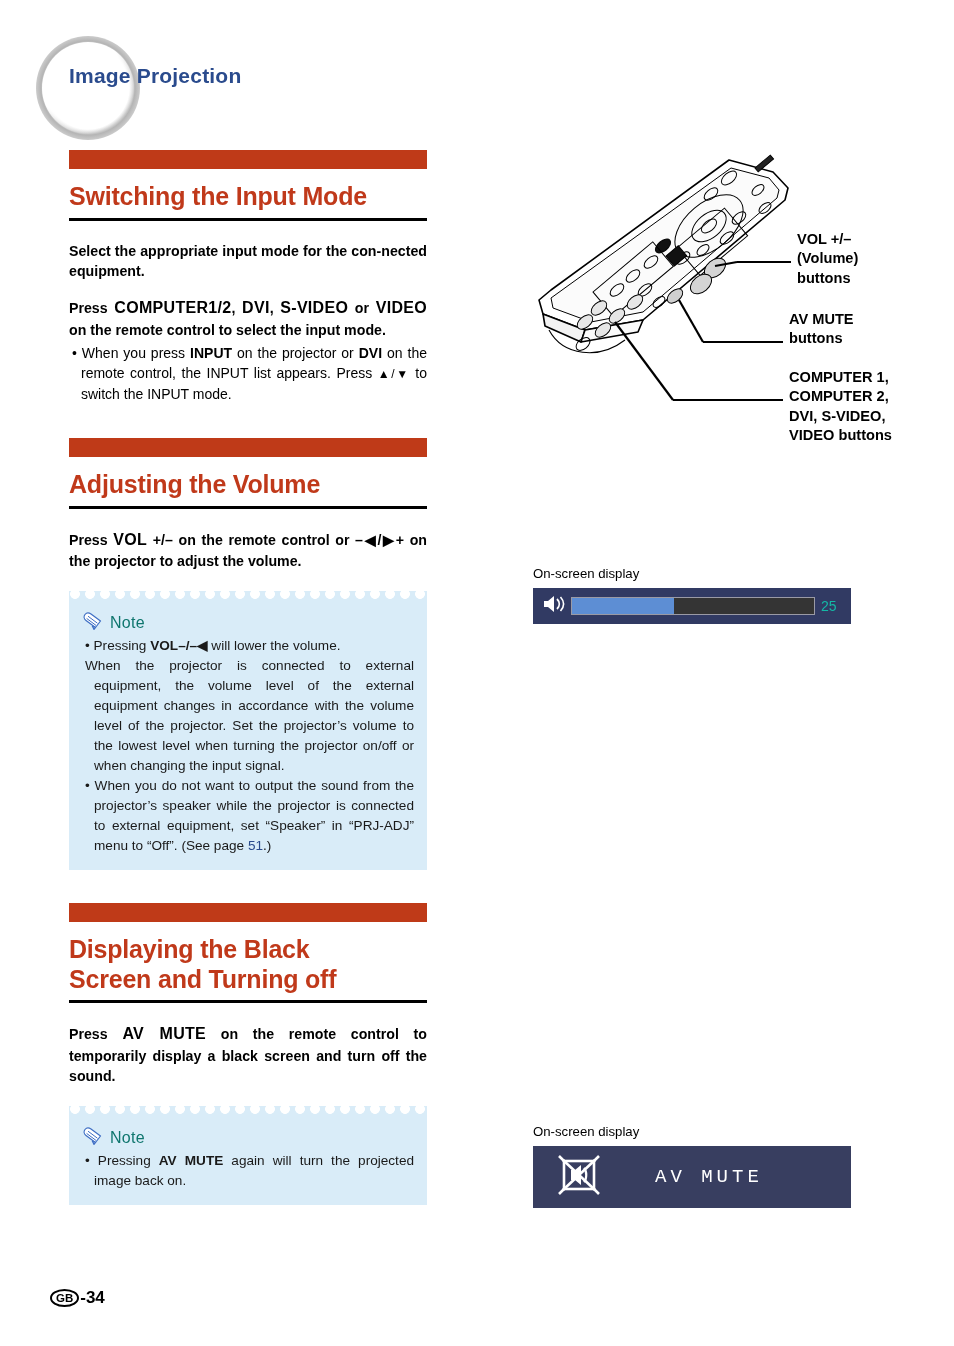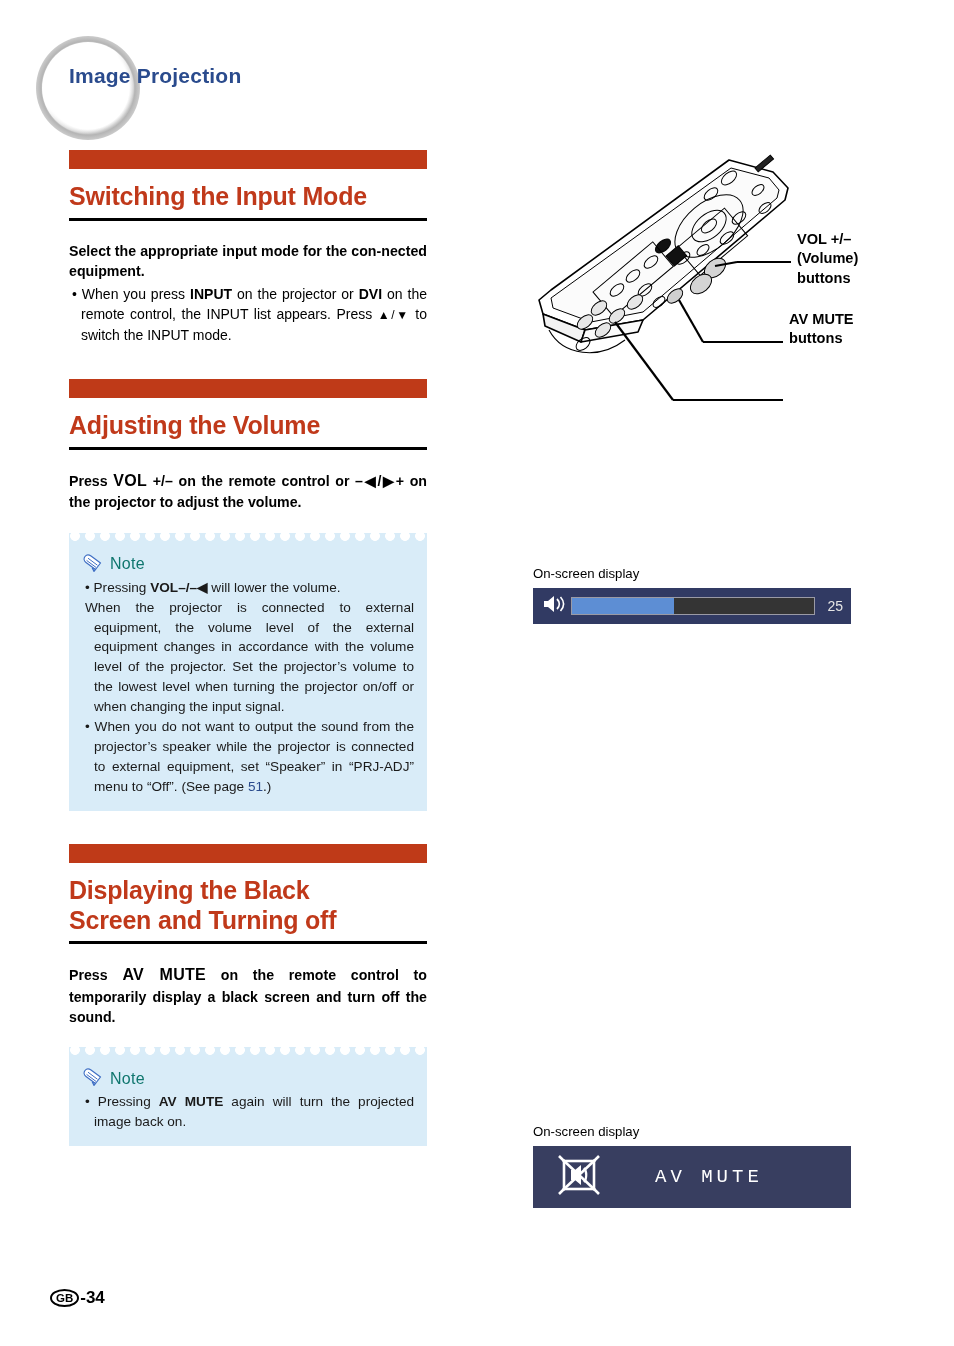--- a/index.html
+++ b/index.html
@@ -170,24 +170,24 @@
     border: 1px solid #9a9aa5;
     box-sizing: border-box;
     position: relative;
   }
   .vol-fill {
     position: absolute;
     left: 0; top: 0; bottom: 0;
     background: #5d8ed4;
   }
   .vol-number {
-    color: #e5e5e5;
+    color: #14b8a6;
     font-size: 14px;
     min-width: 22px;
-    text-align: right;
+    text-align: left;
   }
   .osd-avmute {
     width: 318px;
     height: 62px;
     background: #383e60;
     display: flex;
     align-items: center;
   }
   .avmute-text {
     color: #ffffff;
@@ -245,20 +245,23 @@
 
   <div class="section">
     <div class="orange-bar"></div>
     <div class="section-title">Switching the Input Mode</div>
     <div class="title-rule"></div>
 
     <div class="lead">
       <span>Select the appropriate input mode for the con-</span><span>nected equipment.</span>
     </div>
 
+    <div class="lead" style="margin-top:16px">
+      <span>Press </span><b class="big">COMPUTER1/2</b><span>, </span><b class="big">DVI</b><span>, </span><b class="big">S-VIDEO</b><span> or </span><b class="big">VIDEO</b><span> on the remote control to select the input mode.</span>
+    </div>
 
     <div class="bullet">
       •&nbsp;<span>When you press </span><b>INPUT</b><span> on the projector or </span><b>DVI</b><span> on the remote control, the INPUT list appears. Press </span><span class="tri">▲/▼</span><span> to switch the INPUT mode.</span>
     </div>
   </div>
 
   <div class="section" style="margin-top:34px">
     <div class="orange-bar"></div>
     <div class="section-title">Adjusting the Volume</div>
     <div class="title-rule"></div>
@@ -400,20 +403,26 @@
       <div>VOL +/–</div>
       <div>(Volume)</div>
       <div>buttons</div>
     </div>
 
     <div class="callout-label" style="left:256px; top:160px">
       <div>AV MUTE</div>
       <div>buttons</div>
     </div>
 
+    <div class="callout-label" style="left:256px; top:218px">
+      <div>COMPUTER 1,</div>
+      <div>COMPUTER 2,</div>
+      <div>DVI, S-VIDEO,</div>
+      <div>VIDEO buttons</div>
+    </div>
   </div>
 
   <div style="position:absolute; left:0; top:416px">
     <div class="osd-caption">On-screen display</div>
     <div class="osd-volume">
       <span>
         <svg width="24" height="20" viewBox="0 0 24 20">
           <path d="M3 7 H7 L13 2 V18 L7 13 H3 Z" fill="#ffffff"></path>
           <path d="M16 5 C19 8, 19 12, 16 15" stroke="#ffffff" stroke-width="1.8" fill="none"></path>
           <path d="M19.5 3 C23.5 7.5, 23.5 12.5, 19.5 17" stroke="#ffffff" stroke-width="1.6" fill="none"></path>

